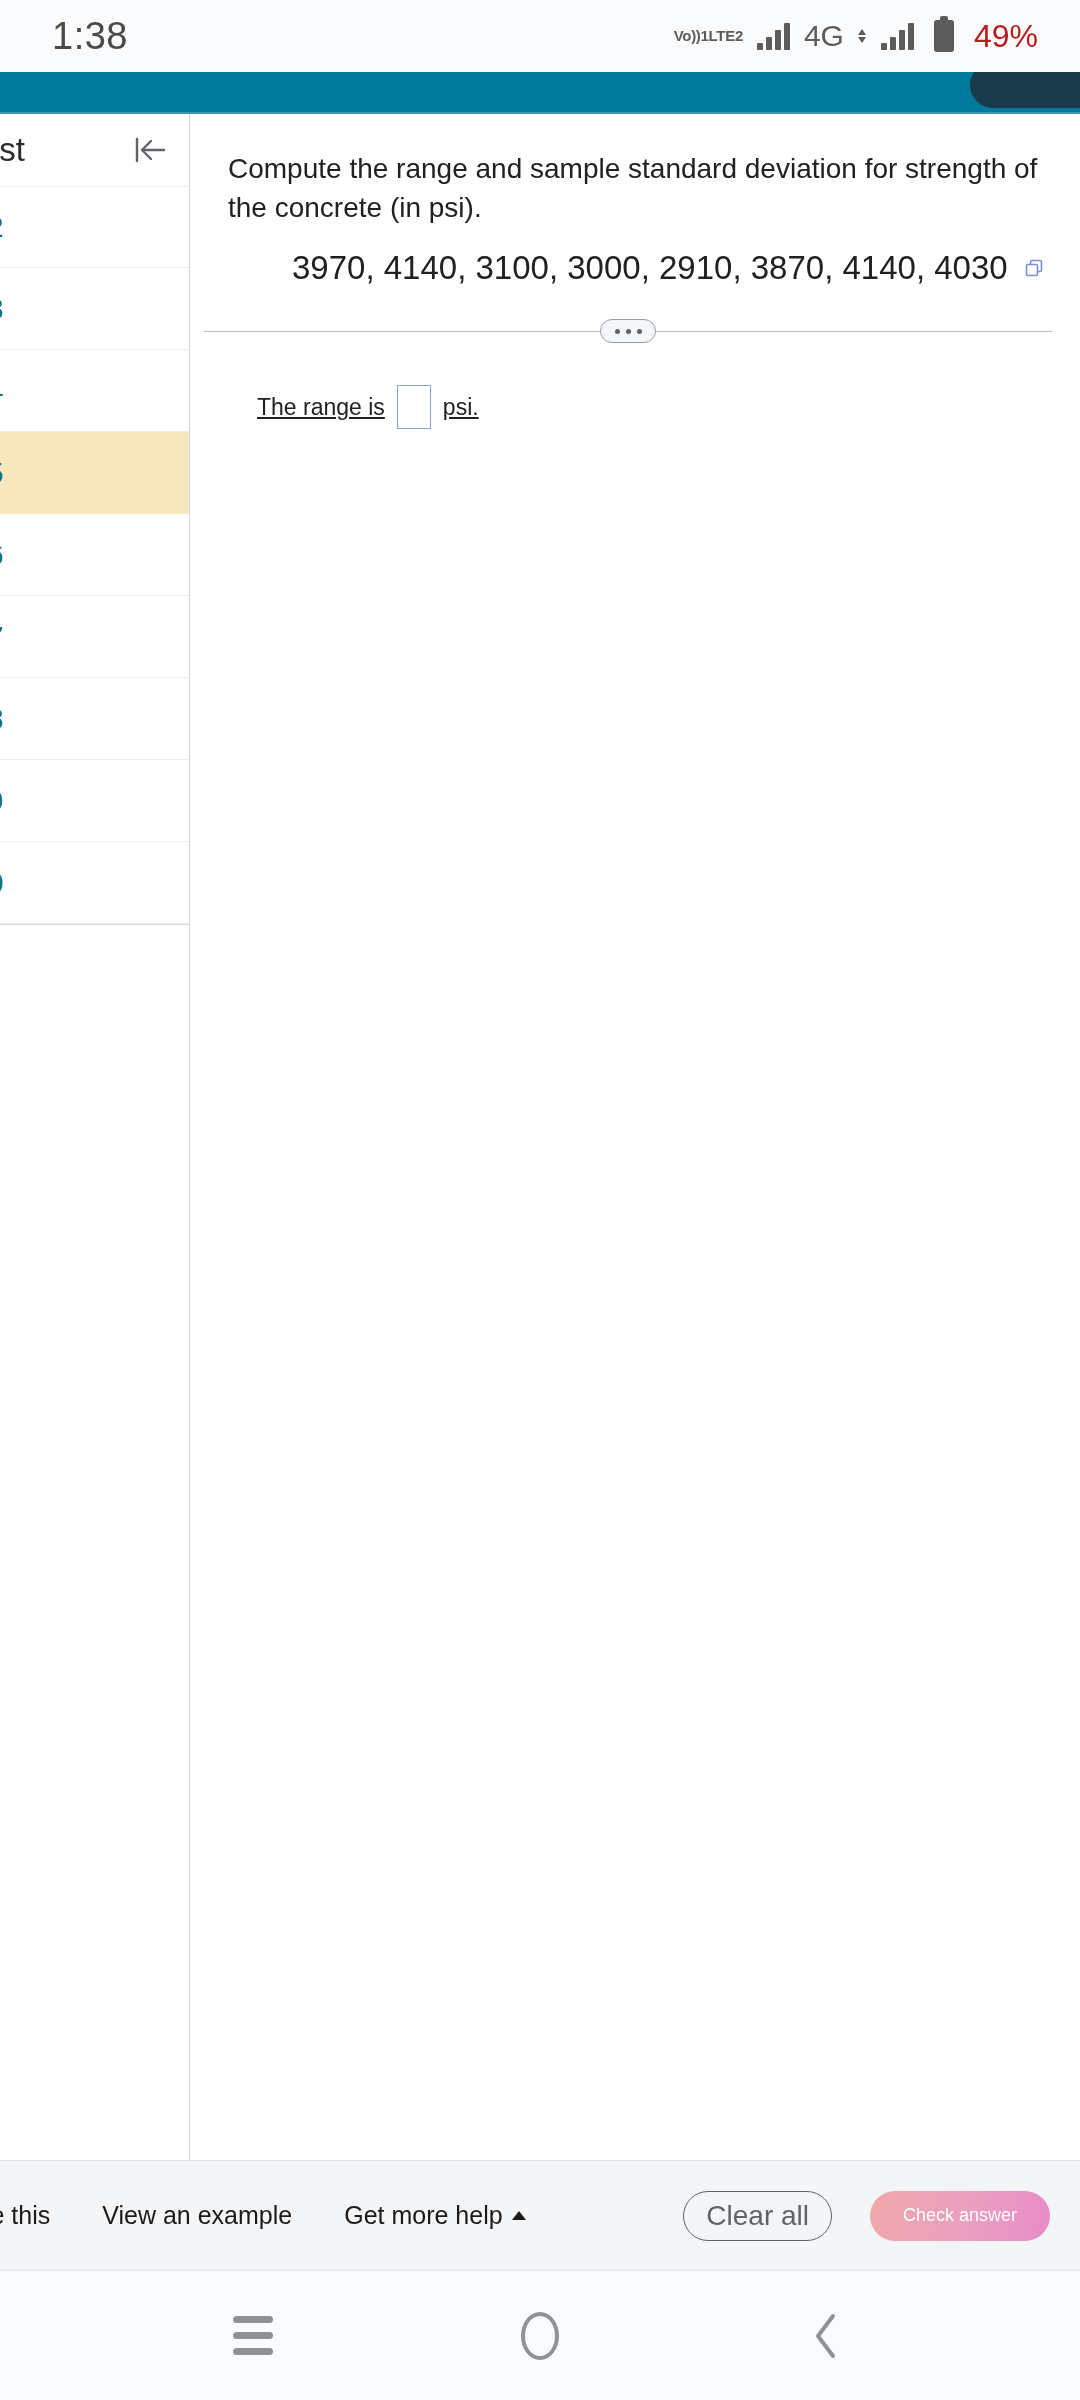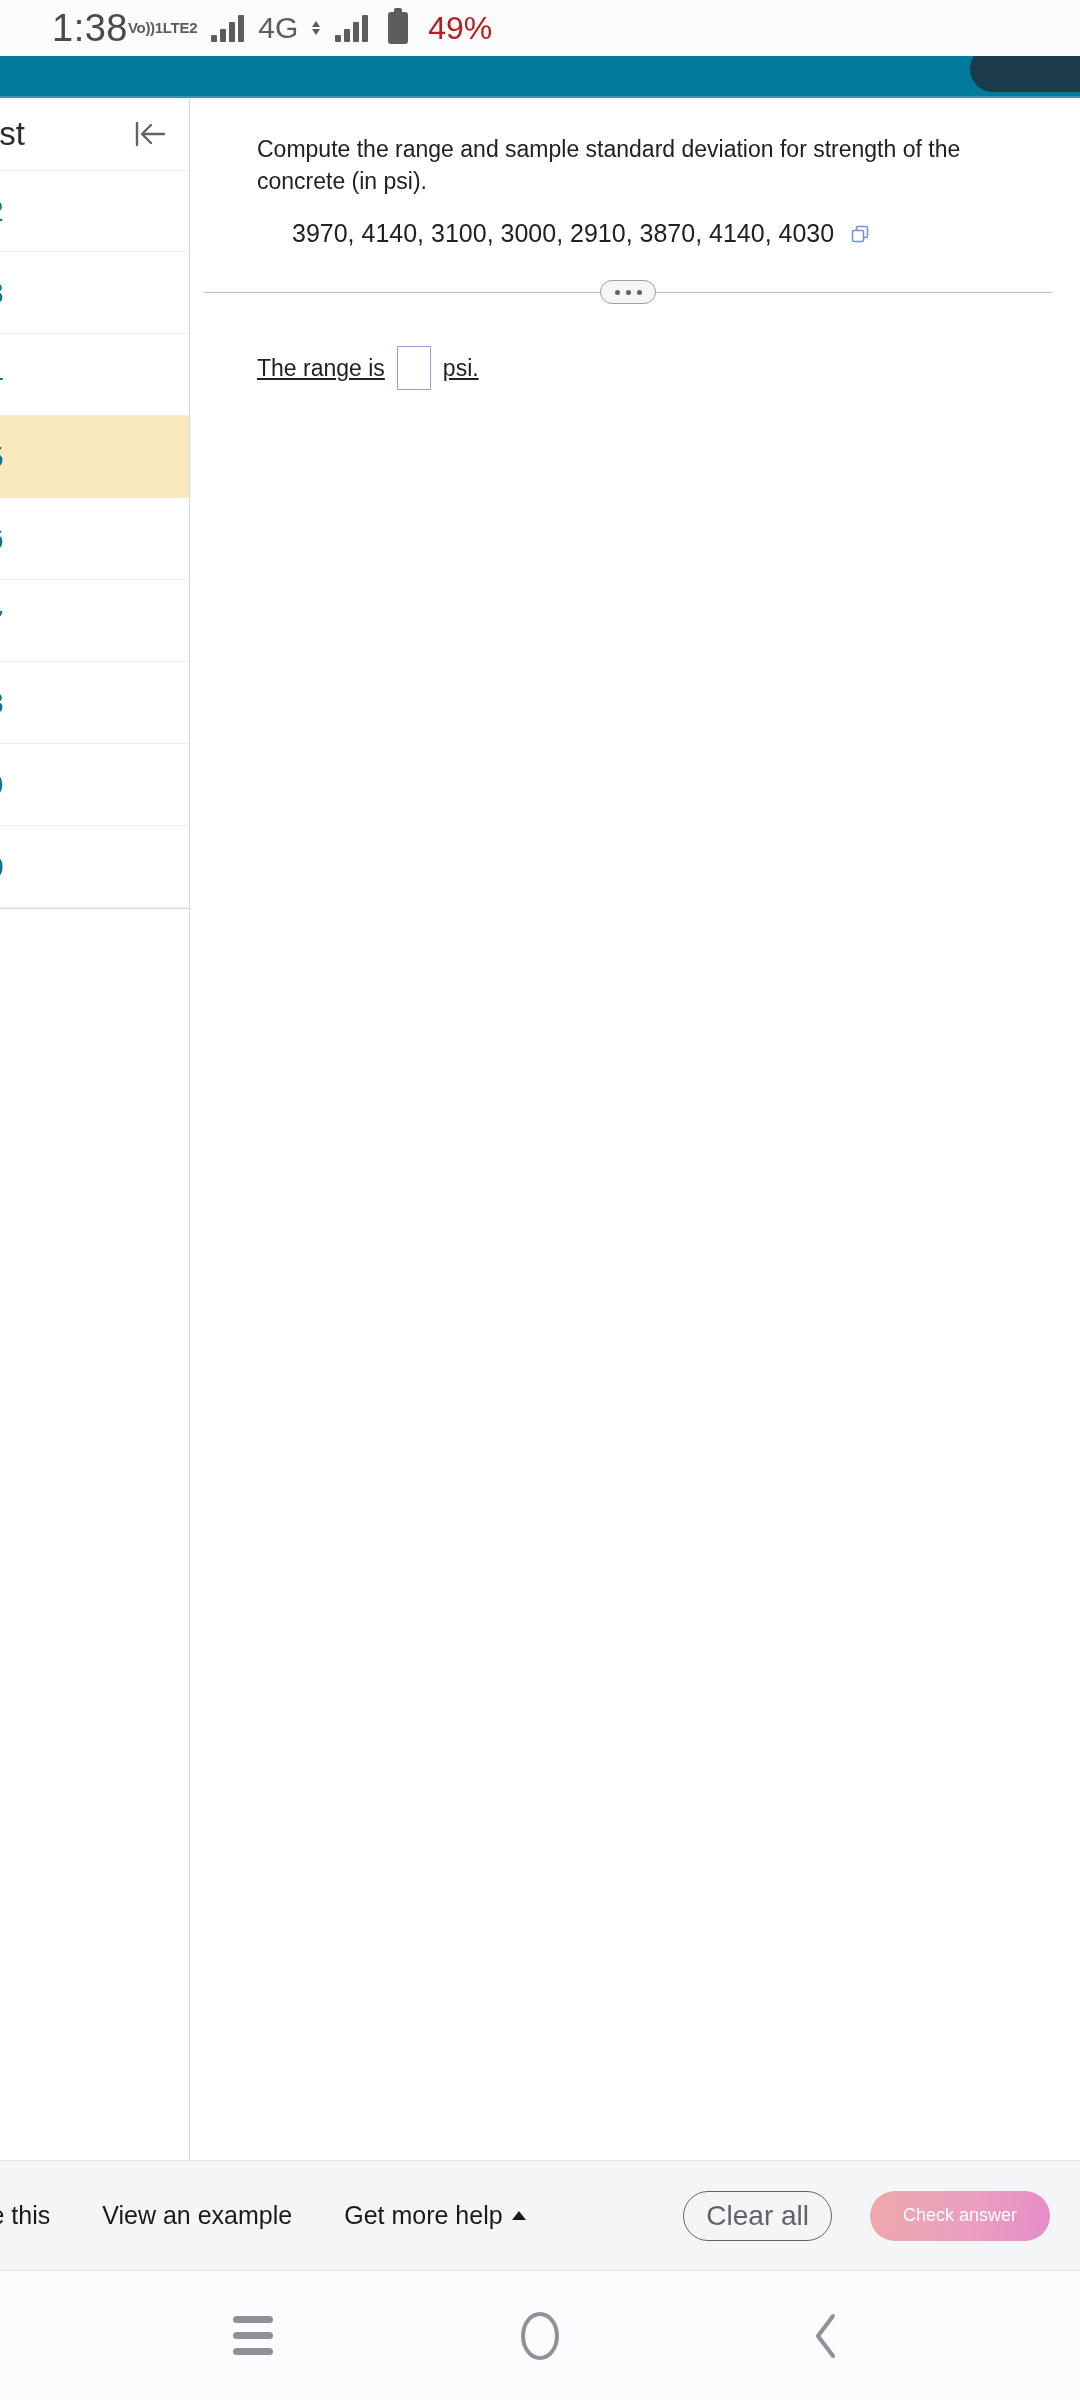--- a/index.html
+++ b/index.html
@@ -15,24 +15,25 @@
     position: relative;
     width: 1080px;
     height: 2400px;
     background: #ffffff;
     display: flex;
     flex-direction: column;
   }
 
   
   .status-bar {
-    height: 56px;
+    height: 72px;
     background: #fafbfd;
     display: flex;
     align-items: center;
+    justify-content: space-between;
     padding: 0 42px 0 52px;
     flex: 0 0 auto;
     position: relative;
     z-index: 5;
   }
   .status-time {
     font-size: 38px;
     color: #4a4a4a;
     letter-spacing: 0.5px;
   }
@@ -201,27 +202,27 @@
 
   
   .content {
     flex: 1 1 auto;
     background: #ffffff;
     padding: 20px 28px 0 14px;
     position: relative;
     min-width: 0;
   }
   .question-text {
-    font-size: 23px;
+    font-size: 28px;
     color: #202124;
     line-height: 1.4;
-    margin: 15px 0 0 53px;
+    margin: 15px 0 0 24px;
   }
   .data-line {
-    font-size: 25px;
+    font-size: 33px;
     color: #202124;
     margin: 22px 0 0 88px;
     display: flex;
     align-items: center;
     gap: 16px;
     white-space: nowrap;
   }
   .copy-icon { display: inline-flex; align-items: center; }
 
   .divider-wrap {

